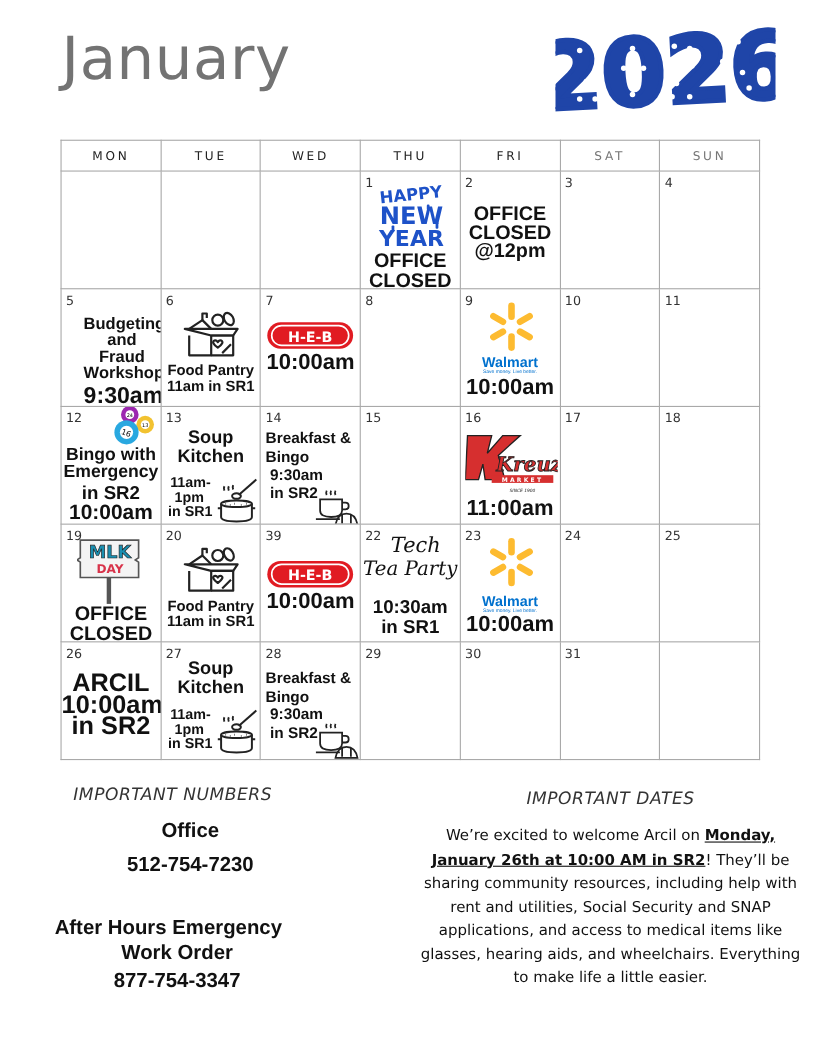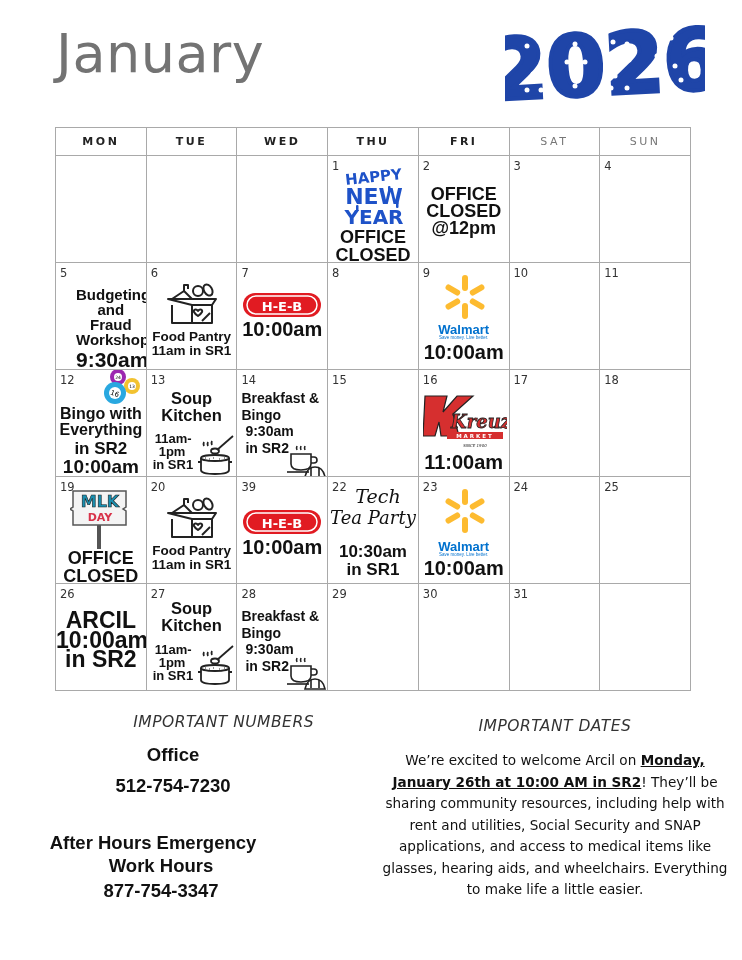--- a/index.html
+++ b/index.html
@@ -4,21 +4,21 @@
 <style>
   * { box-sizing: border-box; margin: 0; padding: 0; }
   html, body { width: 742px; height: 960px; background: #ffffff; overflow: hidden; }
   body { position: relative; font-family: "Liberation Sans", "DejaVu Sans", sans-serif; color: #111; }
 
   .month-title { position: absolute; left: 56px; top: 22px; font-family: "DejaVu Sans", sans-serif; font-size: 54px; color: #737373; letter-spacing: 0.5px; font-weight: normal; }
   .year-title { position: absolute; left: 505px; top: 16px; width: 200px; height: 90px; }
 
   .cal { position: absolute; left: 55px; top: 127px; width: 636px; border-collapse: collapse; table-layout: fixed; }
   .cal td, .cal th { border: 1px solid #a9a9a9; vertical-align: top; position: relative; }
-  .cal th { height: 28px; font-family: "DejaVu Sans", sans-serif; font-size: 11px; letter-spacing: 2.5px; font-weight: bold; color: #222; text-align: center; vertical-align: middle; }
+  .cal th { height: 28px; font-family: "DejaVu Sans", sans-serif; font-size: 11px; letter-spacing: 2.5px; font-weight: normal; color: #222; text-align: center; vertical-align: middle; }
   .cal th.weekend { font-weight: normal; color: #777; }
   .cal td { height: 107px; overflow: hidden; }
   .daynum { position: absolute; left: 4px; top: 3px; font-family: "DejaVu Sans", sans-serif; font-size: 11.5px; color: #333; }
 
   .ev { position: absolute; left: 0; right: 0; text-align: center; font-weight: bold; line-height: 1.0; }
   .big { font-size: 18px; }
   .med { font-size: 15px; }
   .sm { font-size: 13.5px; }
   .ev-left { text-align: left; }
 
@@ -188,21 +188,21 @@
         <text x="17" y="11" font-size="4.5" text-anchor="middle" font-family="DejaVu Sans, sans-serif">24</text>
         <circle cx="31" cy="18" r="8" fill="#f2c230"></circle>
             <circle cx="31" cy="18" r="4" fill="#fff"></circle>
         <text x="31" y="20" font-size="4.5" text-anchor="middle" font-family="DejaVu Sans, sans-serif">13</text>
         <circle cx="14" cy="25" r="11" fill="#29a8e0"></circle>
             <circle cx="14" cy="25" r="6" fill="#fff"></circle>
         <text x="14" y="28" font-size="7" text-anchor="middle" font-family="DejaVu Sans, sans-serif" transform="rotate(20 14 25)">16</text>
       </svg>
       <div class="ev" style="top:36px;font-size:16px;line-height:15.5px;">
         <div>Bingo with</div>
-        <div>Everything</div>
+        <div>Emergency</div>
         <div style="font-size:17px;margin-top:4px;">in SR2</div>
         <div style="font-size:19px;margin-top:2px;">10:00am</div>
       </div>
     </td>
     <td>
       <span class="daynum">13</span>
       <div class="ev" style="top:20px;font-size:16.5px;line-height:17px;">
         <div>Soup</div>
         <div>Kitchen</div>
       </div>
@@ -398,24 +398,24 @@
           <span class="daynum">30</span>
         </td>
     <td>
           <span class="daynum">31</span>
         </td>
     <td></td>
   </tr>
 </tbody>
   </table>
 
-<div class="sec-head" style="left:48px;top:713px;width:266px;text-align:right;">IMPORTANT NUMBERS</div>
+<div class="sec-head" style="left:24px;top:713px;width:266px;">IMPORTANT NUMBERS</div>
 <div class="num-line" style="left:40px;top:744px;width:266px;">Office</div>
 <div class="num-line" style="left:40px;top:775px;width:266px;">512-754-7230</div>
 <div class="num-line" style="left:20px;top:832px;width:266px;">After Hours Emergency</div>
-<div class="num-line" style="left:28px;top:855px;width:266px;">Work Hours</div>
+<div class="num-line" style="left:28px;top:855px;width:266px;">Work Order</div>
 <div class="num-line" style="left:28px;top:880px;width:266px;">877-754-3347</div>
 
 <div class="sec-head" style="left:378px;top:717px;width:354px;">IMPORTANT DATES</div>
 <div class="dates-body">
   <span>We’re excited to welcome Arcil on </span><u>Monday, January 26th at 10:00 AM in SR2</u><span>!</span>
   <span>They’ll be sharing community resources, including help with rent and utilities, Social Security and SNAP applications, and access to medical items like glasses, hearing aids, and wheelchairs. Everything to make life a little easier.</span>
 </div>
 
 </body></html>

